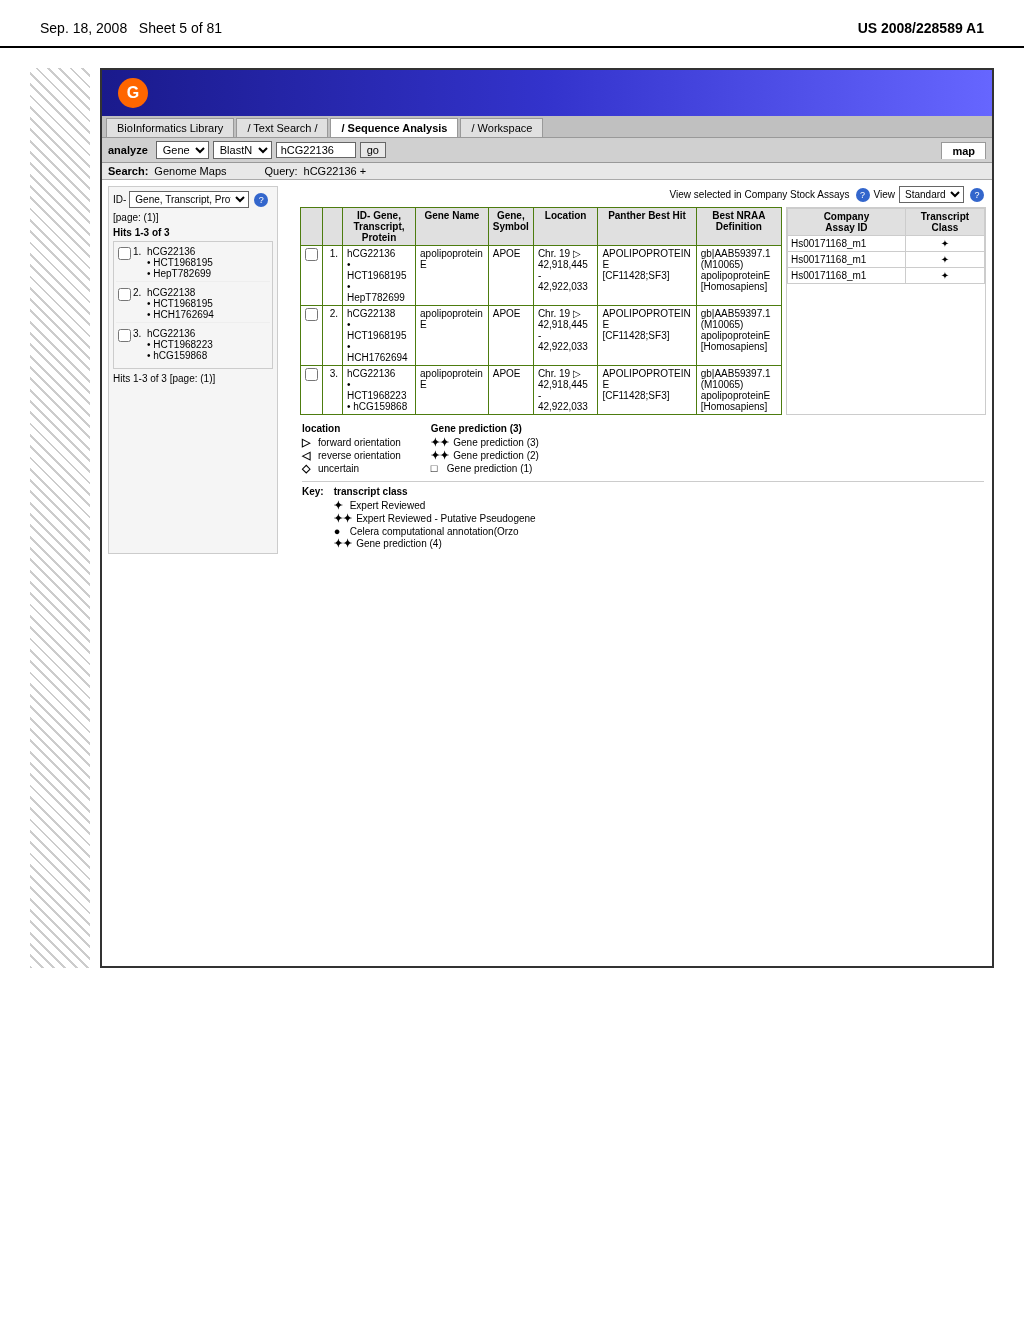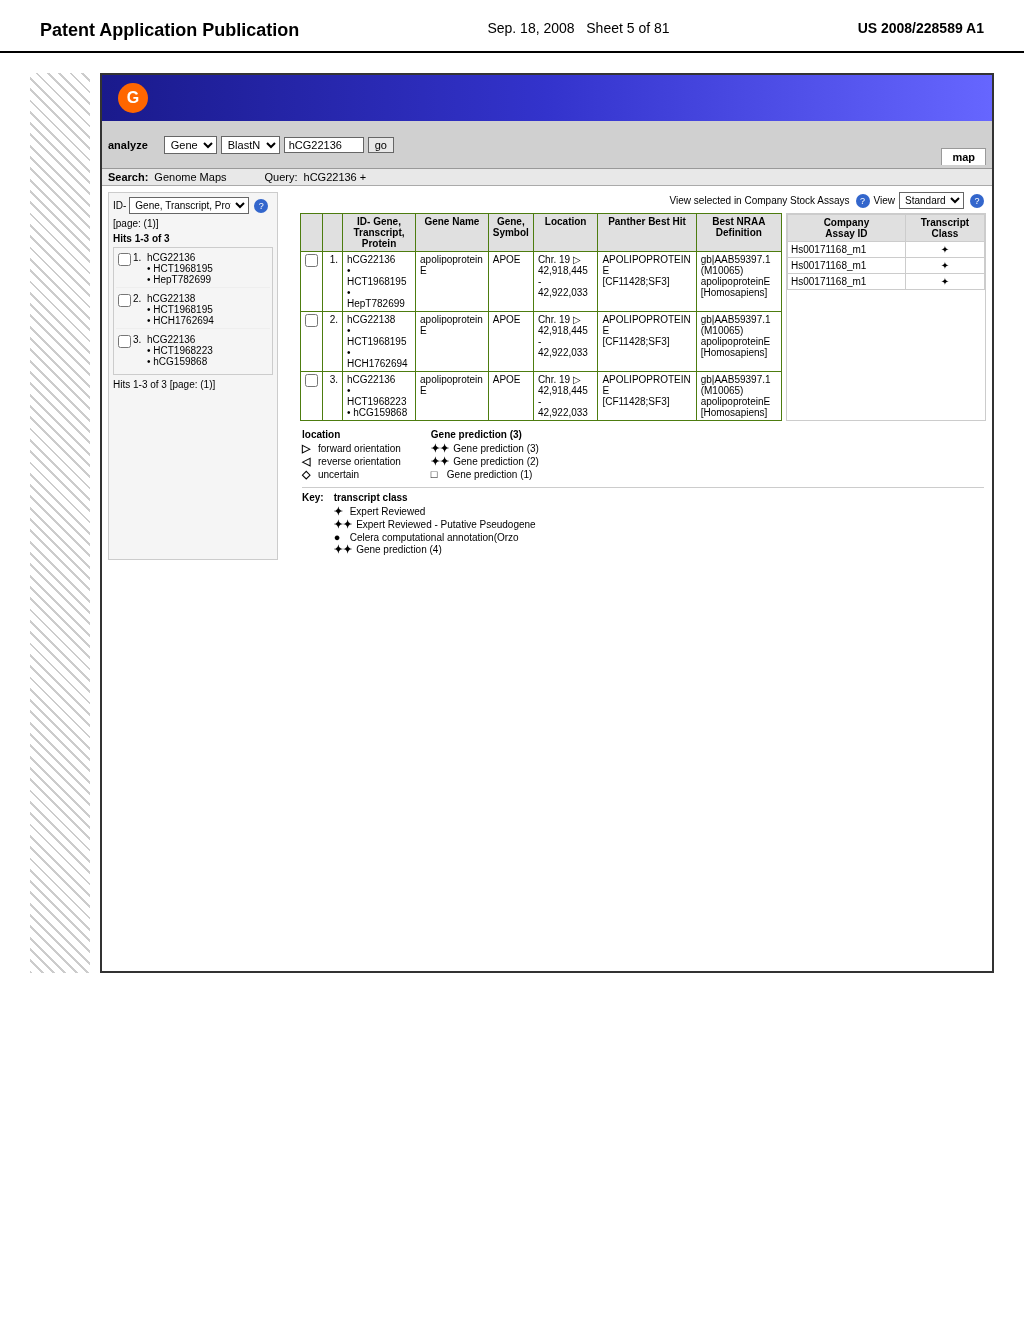--- a/index.html
+++ b/index.html
@@ -112,21 +112,21 @@
       background: #d0d0d0;
       display: flex;
       align-items: center;
       padding: 3px 6px;
       gap: 4px;
       border-bottom: 1px solid #999;
     }
     .toolbar-label {
       font-size: 11px;
       font-weight: bold;
-      margin-right: 12px;
+      margin-right: 4px;
     }
     .toolbar-input {
       border: 1px solid #666;
       padding: 1px 4px;
       font-size: 11px;
       background: #fff;
     }
     .toolbar-select {
       border: 1px solid #666;
       padding: 1px 2px;
@@ -162,21 +162,20 @@
       padding: 2px 10px;
       font-size: 11px;
       background: #e0e0e0;
       border: 1px solid #999;
       border-bottom: none;
       cursor: pointer;
     }
     .content-tab.active {
       background: #fff;
       font-weight: bold;
-      margin-top: 24px;
     }
 
     
     .main-panel {
       display: flex;
       padding: 6px;
       gap: 22px;
     }
 
     
@@ -302,38 +301,43 @@
       margin-top: 4px;
       margin-bottom: 4px;
     }
   </style>
 </head>
 <body>
 
 <div style="position:relative; width:1024px; min-height:1320px; background:#fff;">
 
   <div class="page-header">
-    <div class="page-header-left">Patent Application Publication</div>
     <div class="page-header-center">
       <span>Sep. 18, 2008</span>&nbsp;&nbsp;
       <span>Sheet 5 of 81</span>
     </div>
     <div class="page-header-right">US 2008/228589 A1</div>
   </div>
 
   <div class="main-content">
 
     <div class="diagonal-pattern"></div>
 
     <div class="app-container">
 
       <div class="app-title-bar">
         <div class="app-title-icon">G</div>
       </div>
 
+      <div class="nav-tabs">
+        <div class="nav-tab">BioInformatics Library</div>
+        <div class="nav-tab">/ Text Search /</div>
+        <div class="nav-tab active">/ Sequence Analysis</div>
+        <div class="nav-tab">/ Workspace</div>
+      </div>
 
       <div class="toolbar">
         <span class="toolbar-label">analyze</span>
         <select class="toolbar-select">
           <option>Gene</option>
         </select>
         <select class="toolbar-select">
           <option>BlastN</option>
         </select>
         <input type="text" class="toolbar-input" style="width: 80px;" value="hCG22136">

